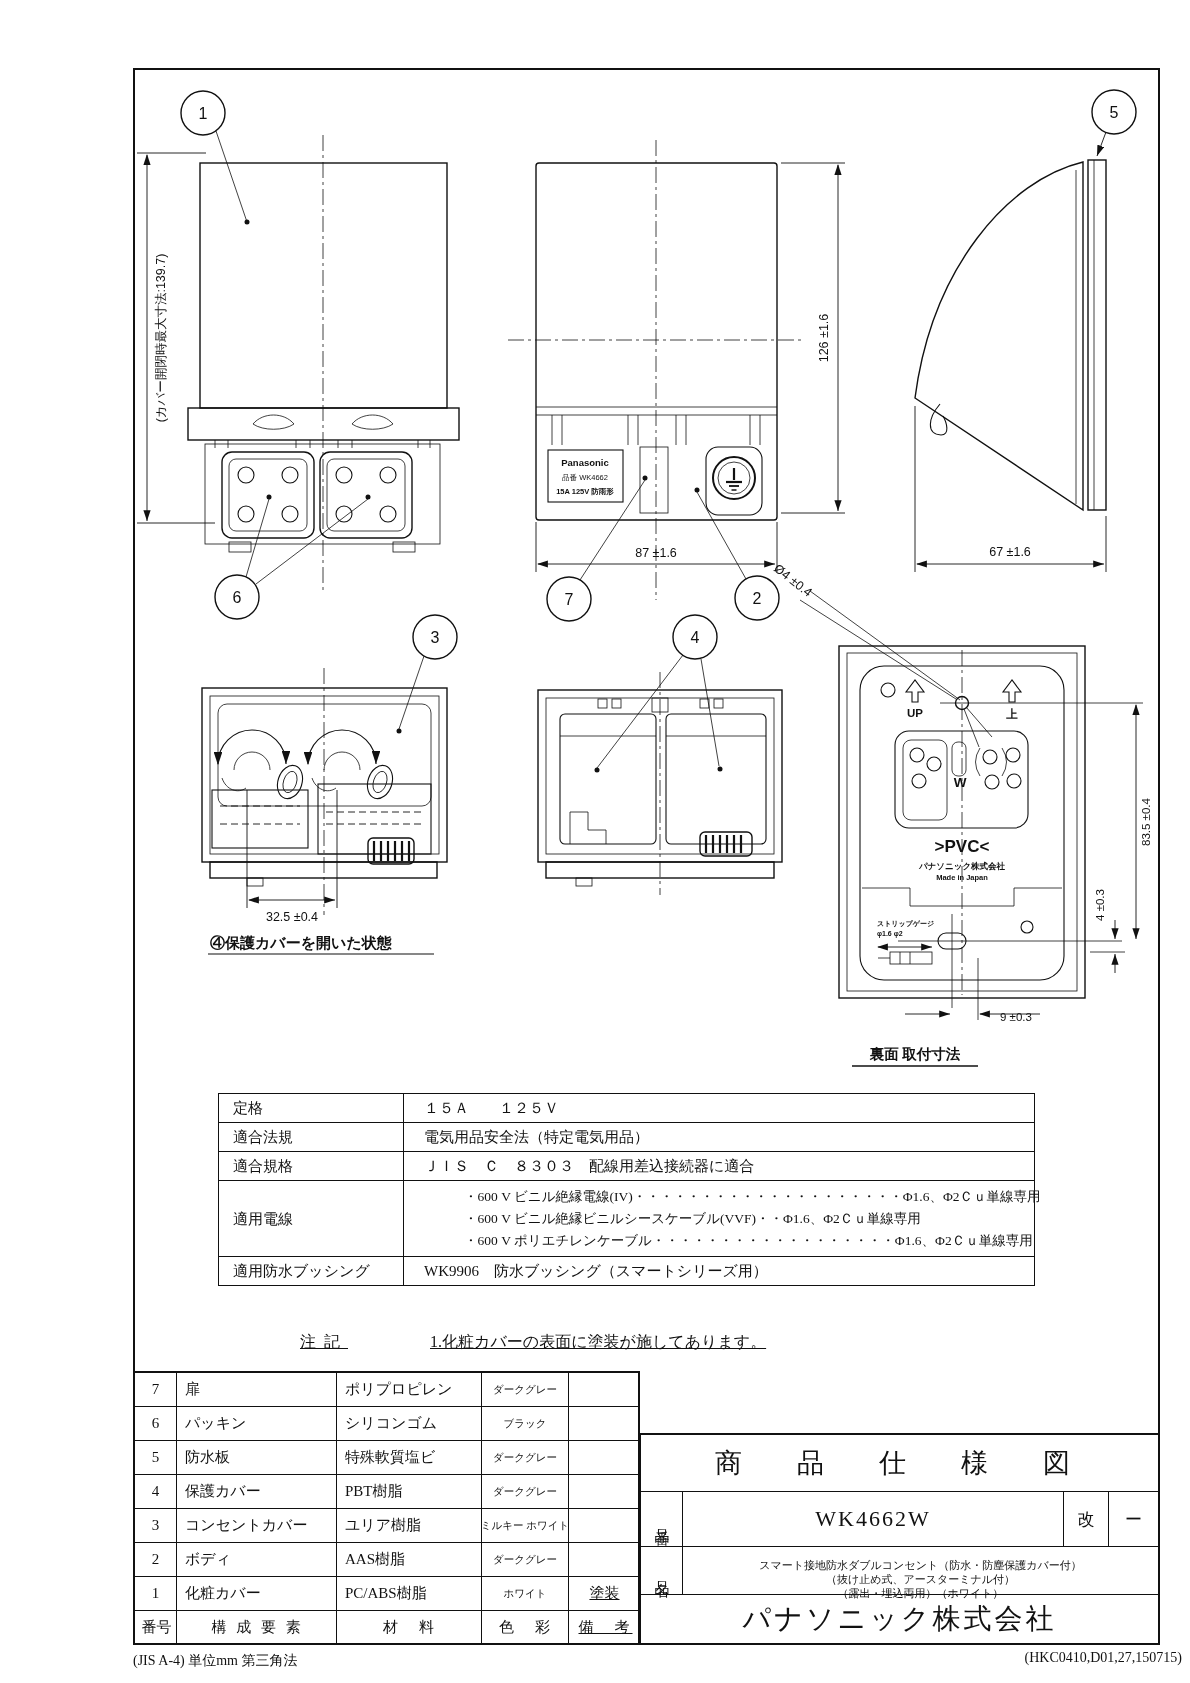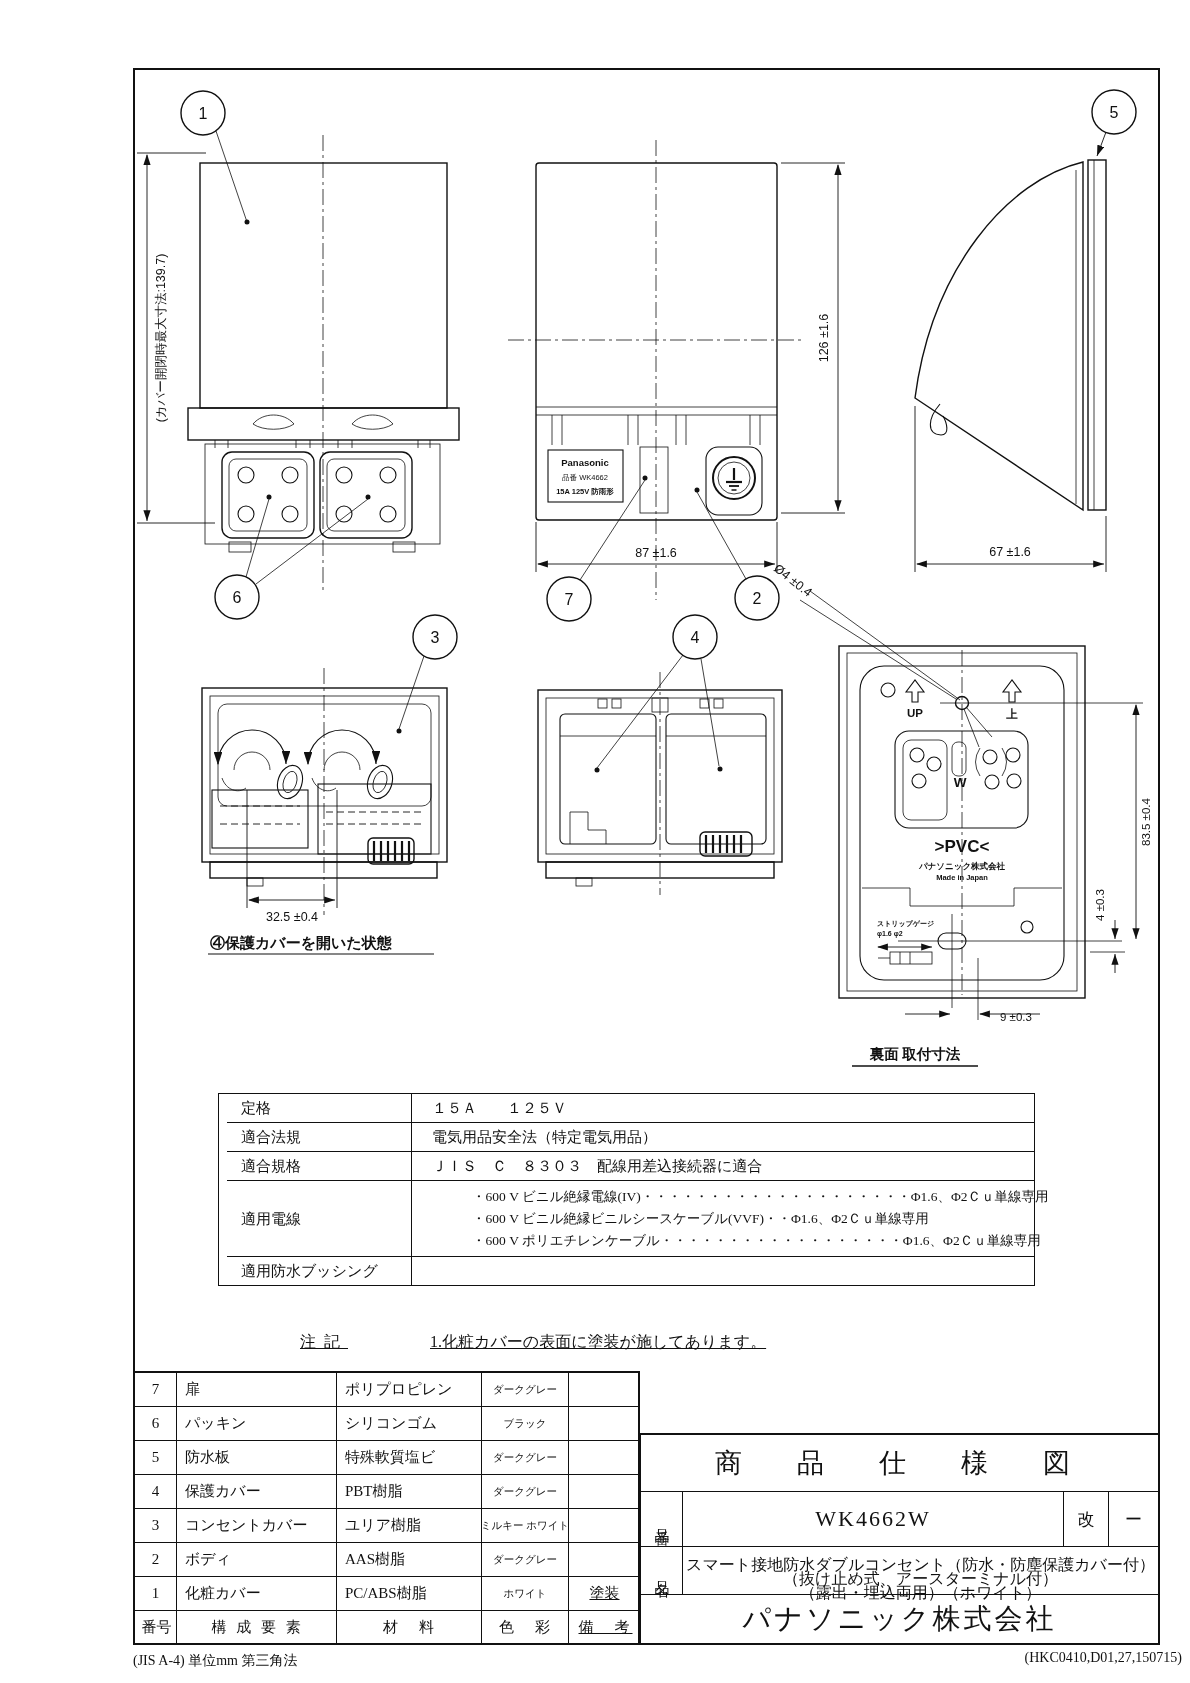--- a/index.html
+++ b/index.html
@@ -19,21 +19,21 @@
   text{fill:#111;}
   .callout-t{font:16px "Liberation Sans", sans-serif;text-anchor:middle;}
   .dimt{font:12.5px "Liberation Sans", sans-serif;text-anchor:middle;}
   .dimt-s{font:11.5px "Liberation Sans", sans-serif;text-anchor:middle;}
   .lblb{font-weight:bold;font-family:"Liberation Sans", sans-serif;text-anchor:middle;}
   .cap{font:bold 15px "Liberation Serif", serif;}
   .tiny{font:bold 7px "Liberation Sans", sans-serif;}
 
   
   #spec{position:absolute;left:218px;top:1093px;width:817px;box-sizing:border-box;
-        border:1.6px solid #111;font-size:15px;padding-left:8px;}
+        border:1.6px solid #111;font-size:15px;}
   .spec-row{display:flex;border-bottom:1.4px solid #111;}
   .spec-row:last-child{border-bottom:none;}
   .spec-label{width:185px;flex:none;border-right:1.4px solid #111;padding:5px 4px 4px 14px;
               display:flex;align-items:center;box-sizing:border-box;}
   .spec-value{flex:1;padding:5px 4px 4px 20px;display:flex;flex-direction:column;
               justify-content:center;box-sizing:border-box;}
   .spec-value .wline{font-size:13.5px;line-height:22px;white-space:nowrap;margin-left:40px;}
 
   
   #note{position:absolute;left:300px;top:1332px;font-size:16px;}
@@ -62,21 +62,21 @@
   #tb-row3{height:48px;border-bottom:1.6px solid #111;display:flex;box-sizing:border-box;}
   #tb-row4{flex:1;display:flex;align-items:center;justify-content:center;font-size:28px;letter-spacing:3px;}
   .tb-vlabel{width:42px;flex:none;border-right:1.4px solid #111;display:flex;align-items:center;justify-content:center;
              writing-mode:vertical-rl;text-orientation:upright;font-size:15px;letter-spacing:2px;box-sizing:border-box;}
   #tb-partno{width:381px;flex:none;border-right:1.4px solid #111;display:flex;align-items:center;justify-content:center;
              font-size:22px;letter-spacing:2px;box-sizing:border-box;}
   #tb-rev{width:45px;flex:none;border-right:1.4px solid #111;display:flex;align-items:center;justify-content:center;
           font-size:17px;box-sizing:border-box;}
   #tb-revval{flex:1;display:flex;align-items:center;justify-content:center;font-size:17px;}
   #tb-name{flex:1;display:flex;flex-direction:column;align-items:center;justify-content:center;
-           font-size:16px;line-height:14px;text-align:center;margin-top:16px;}
+           font-size:11px;line-height:14px;text-align:center;margin-top:16px;}
 
   
   #footer-left{position:absolute;left:133px;top:1652px;font-size:14px;}
   #footer-right{position:absolute;right:8px;top:1650px;font-size:14px;}
 </style>
 </head>
 <body>
 
 <div id="page">
   <div id="frame"></div>
@@ -405,20 +405,23 @@
     <div class="spec-row">
       <div class="spec-label">適用電線</div>
       <div class="spec-value">
         <div class="wline">・600 V ビニル絶縁電線(IV)・・・・・・・・・・・・・・・・・・・・Φ1.6、Φ2Ｃｕ単線専用</div>
         <div class="wline">・600 V ビニル絶縁ビニルシースケーブル(VVF)・・Φ1.6、Φ2Ｃｕ単線専用</div>
         <div class="wline">・600 V ポリエチレンケーブル・・・・・・・・・・・・・・・・・・Φ1.6、Φ2Ｃｕ単線専用</div>
       </div>
     </div>
     <div class="spec-row">
       <div class="spec-label">適用防水ブッシング</div>
+      <div class="spec-value">
+          <div>WK9906　防水ブッシング（スマートシリーズ用）</div>
+        </div>
     </div>
   </div>
 
   <div id="note">
     <span class="nlabel">注記</span>
     <span class="ntext">1.化粧カバーの表面に塗装が施してあります。</span>
   </div>
 
   <div id="parts">
     <div class="c num">7</div>

